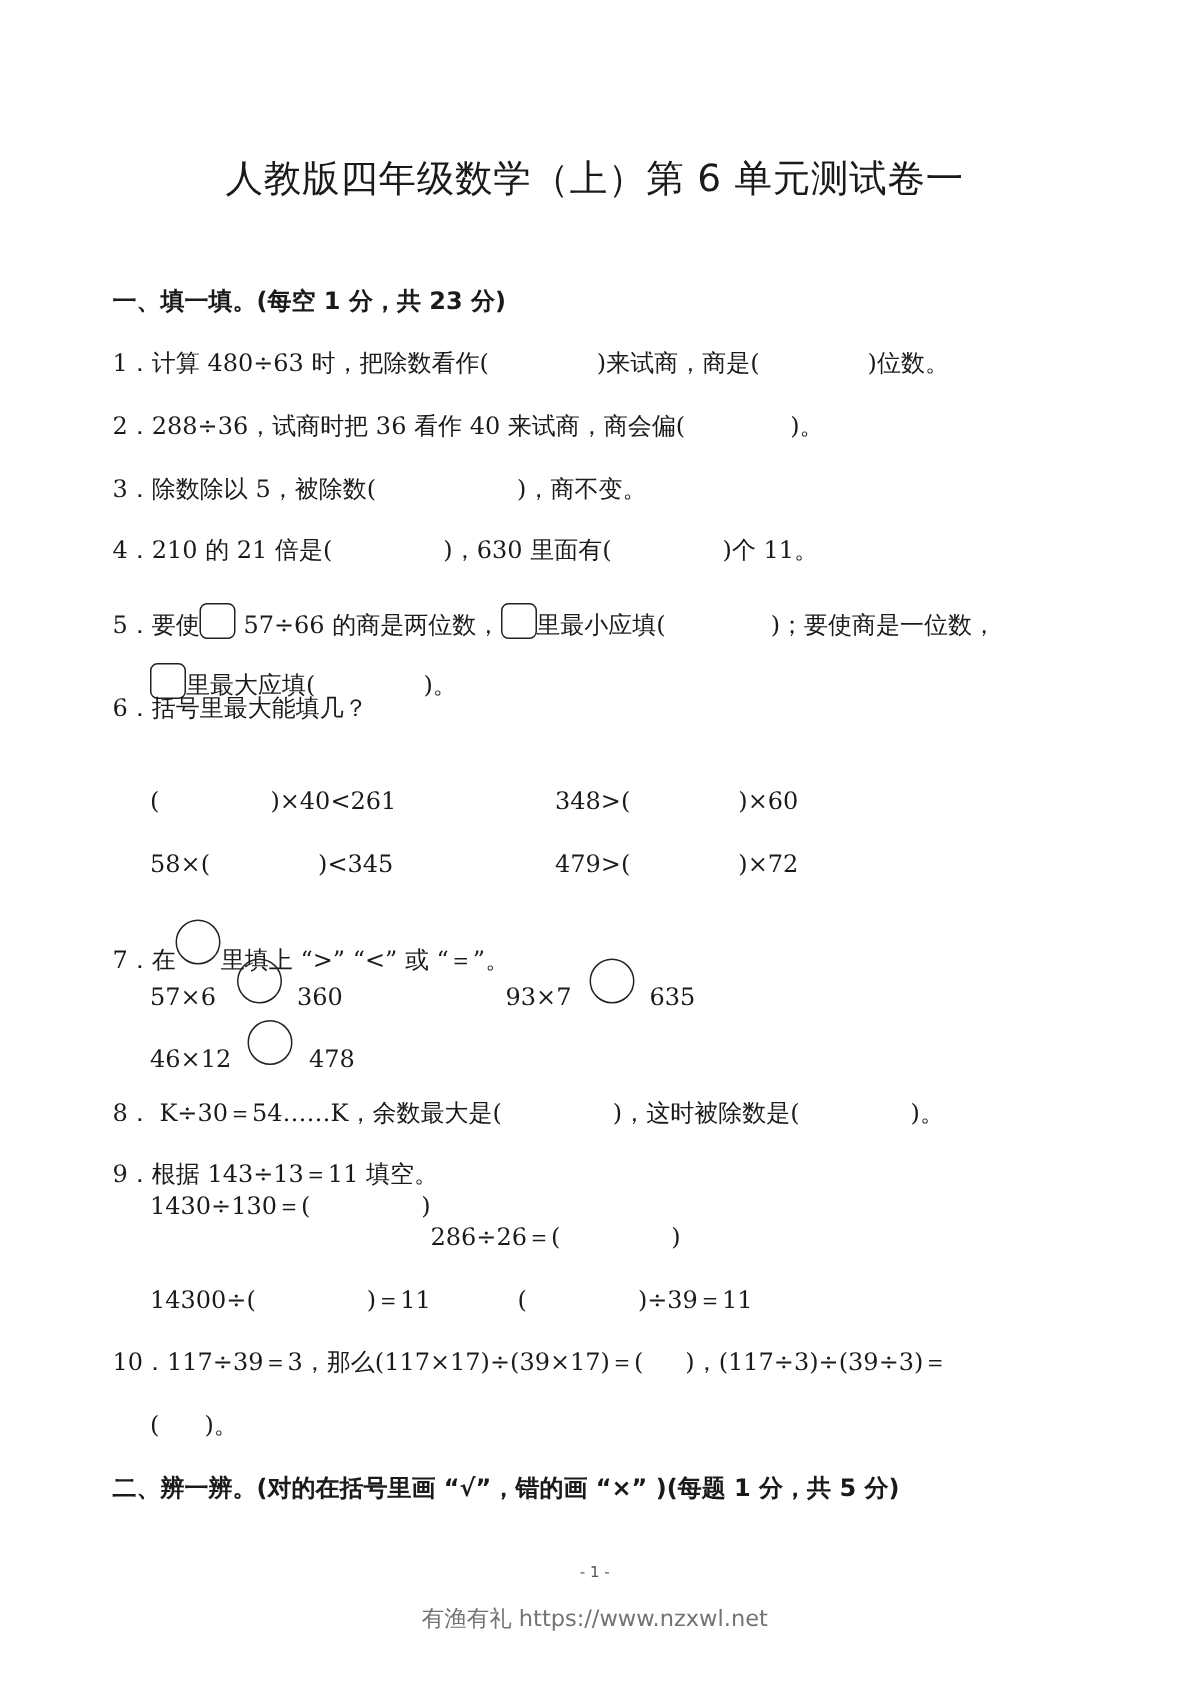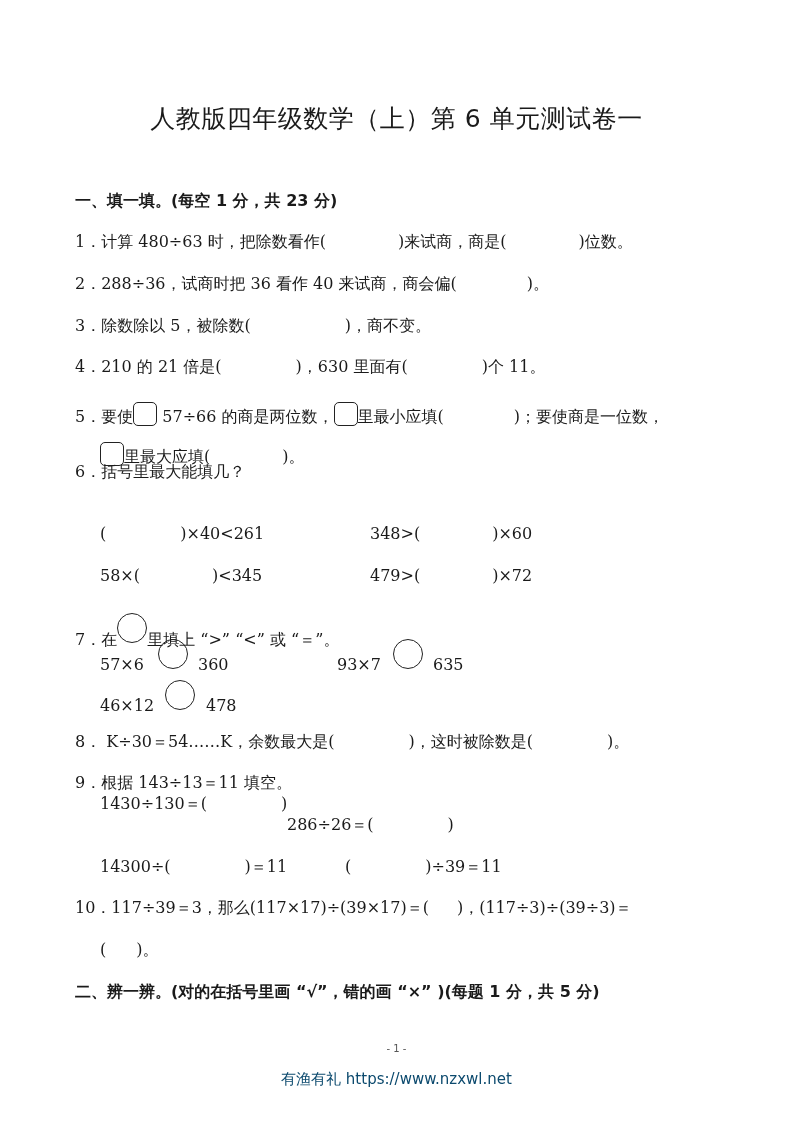--- a/index.html
+++ b/index.html
@@ -29,21 +29,21 @@
       position: absolute; width: 30px; height: 30px;
       border: 1.3px solid #222; border-radius: 50%; box-sizing: border-box;
     }
     .circ-small {
       display: inline-block; width: 30px; height: 30px;
       border: 1.3px solid #222; border-radius: 50%; box-sizing: border-box;
       vertical-align: 2px;
     }
     .pagenum { left: 0; width: 793px; top: 1043px; text-align: center; font-size: 10px; color: #555;
       font-family: "DejaVu Sans", "Liberation Sans", sans-serif; }
-    .watermark { left: 0; width: 793px; top: 1070px; text-align: center; font-size: 15px; color: #0c4a6e;
+    .watermark { left: 0; width: 793px; top: 1070px; text-align: center; font-size: 15px; color: #737373;
       font-family: "DejaVu Sans", "Liberation Sans", sans-serif; }
   </style>
 </head>
 <body>
 
 <div>
 
   <div class="abs title">人教版四年级数学（上）第 6 单元测试卷一</div>
 
   <div class="abs section" style="left:75px; top:191px;">一、填一填。(每空 1 分，共 23 分)</div>

